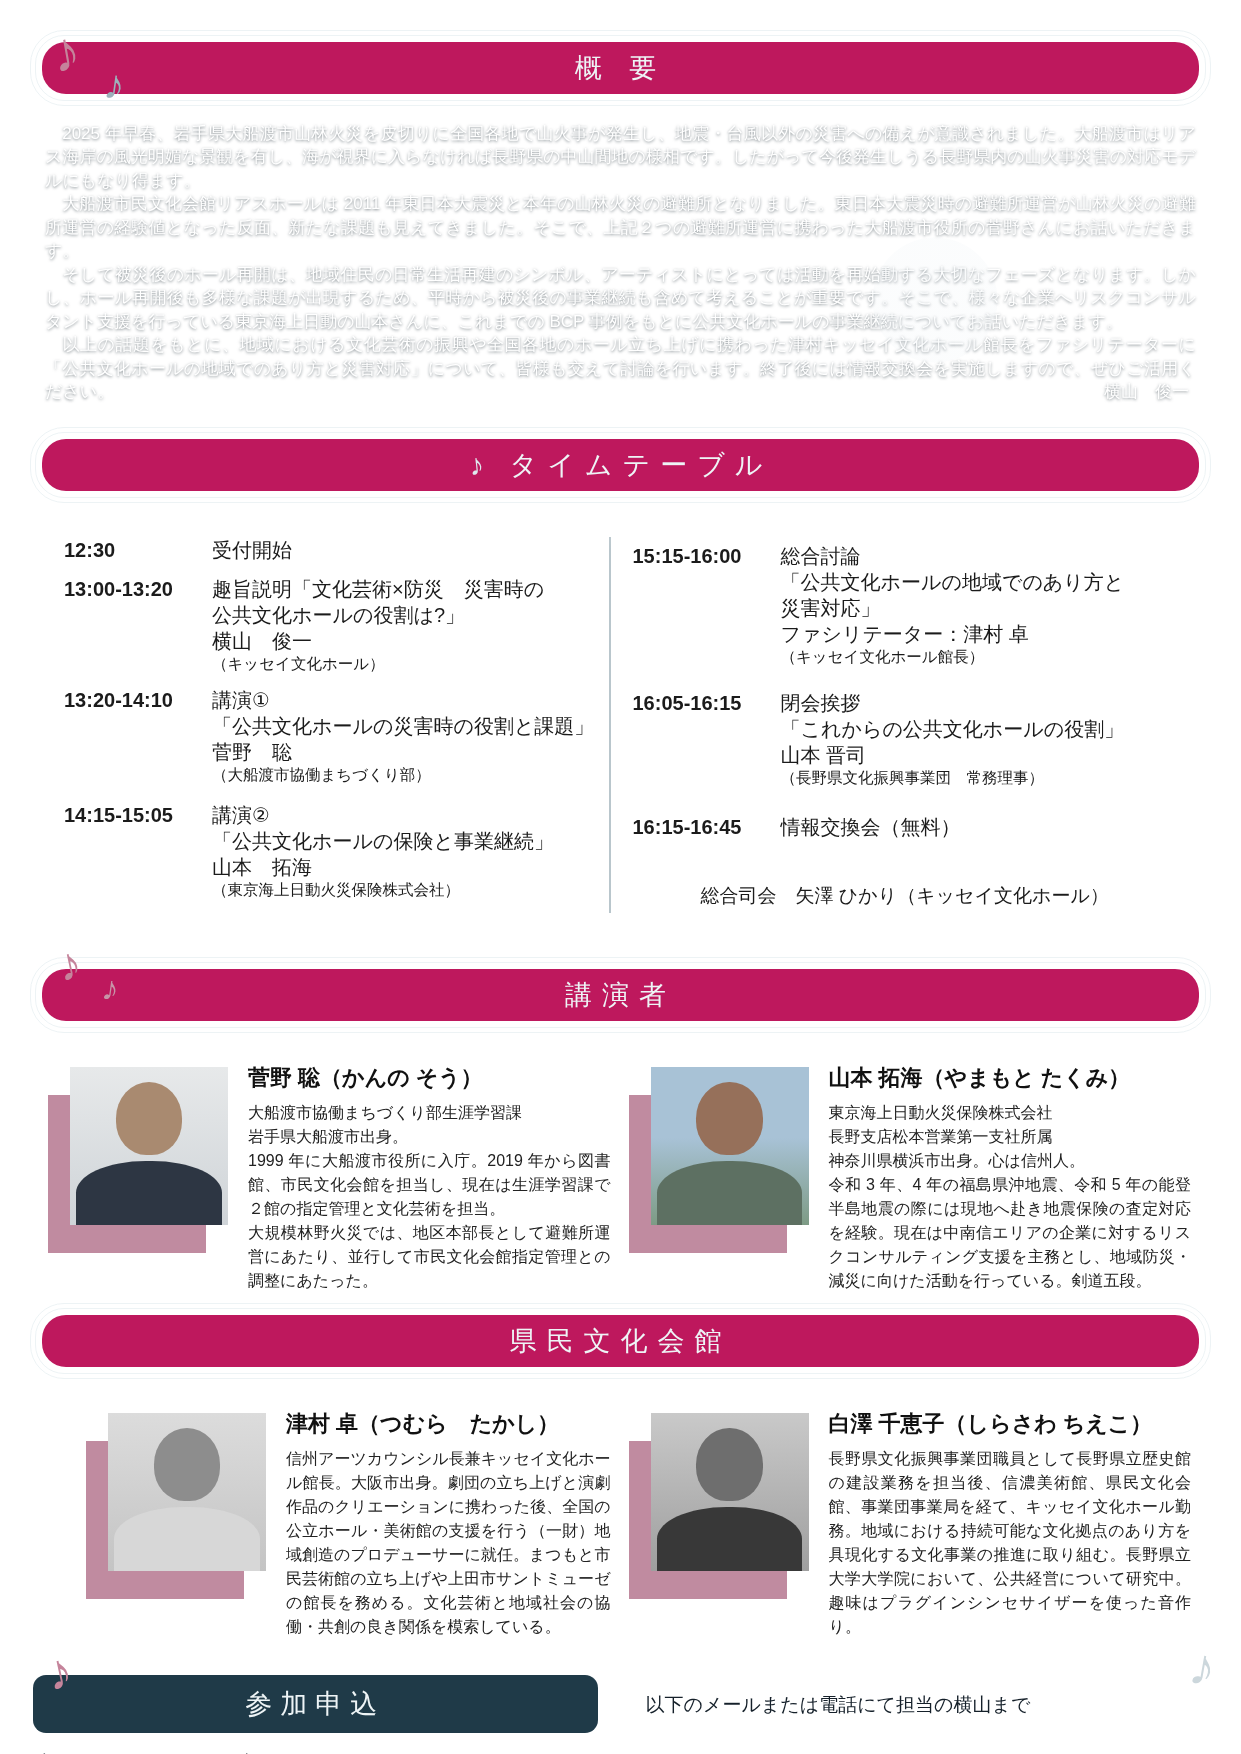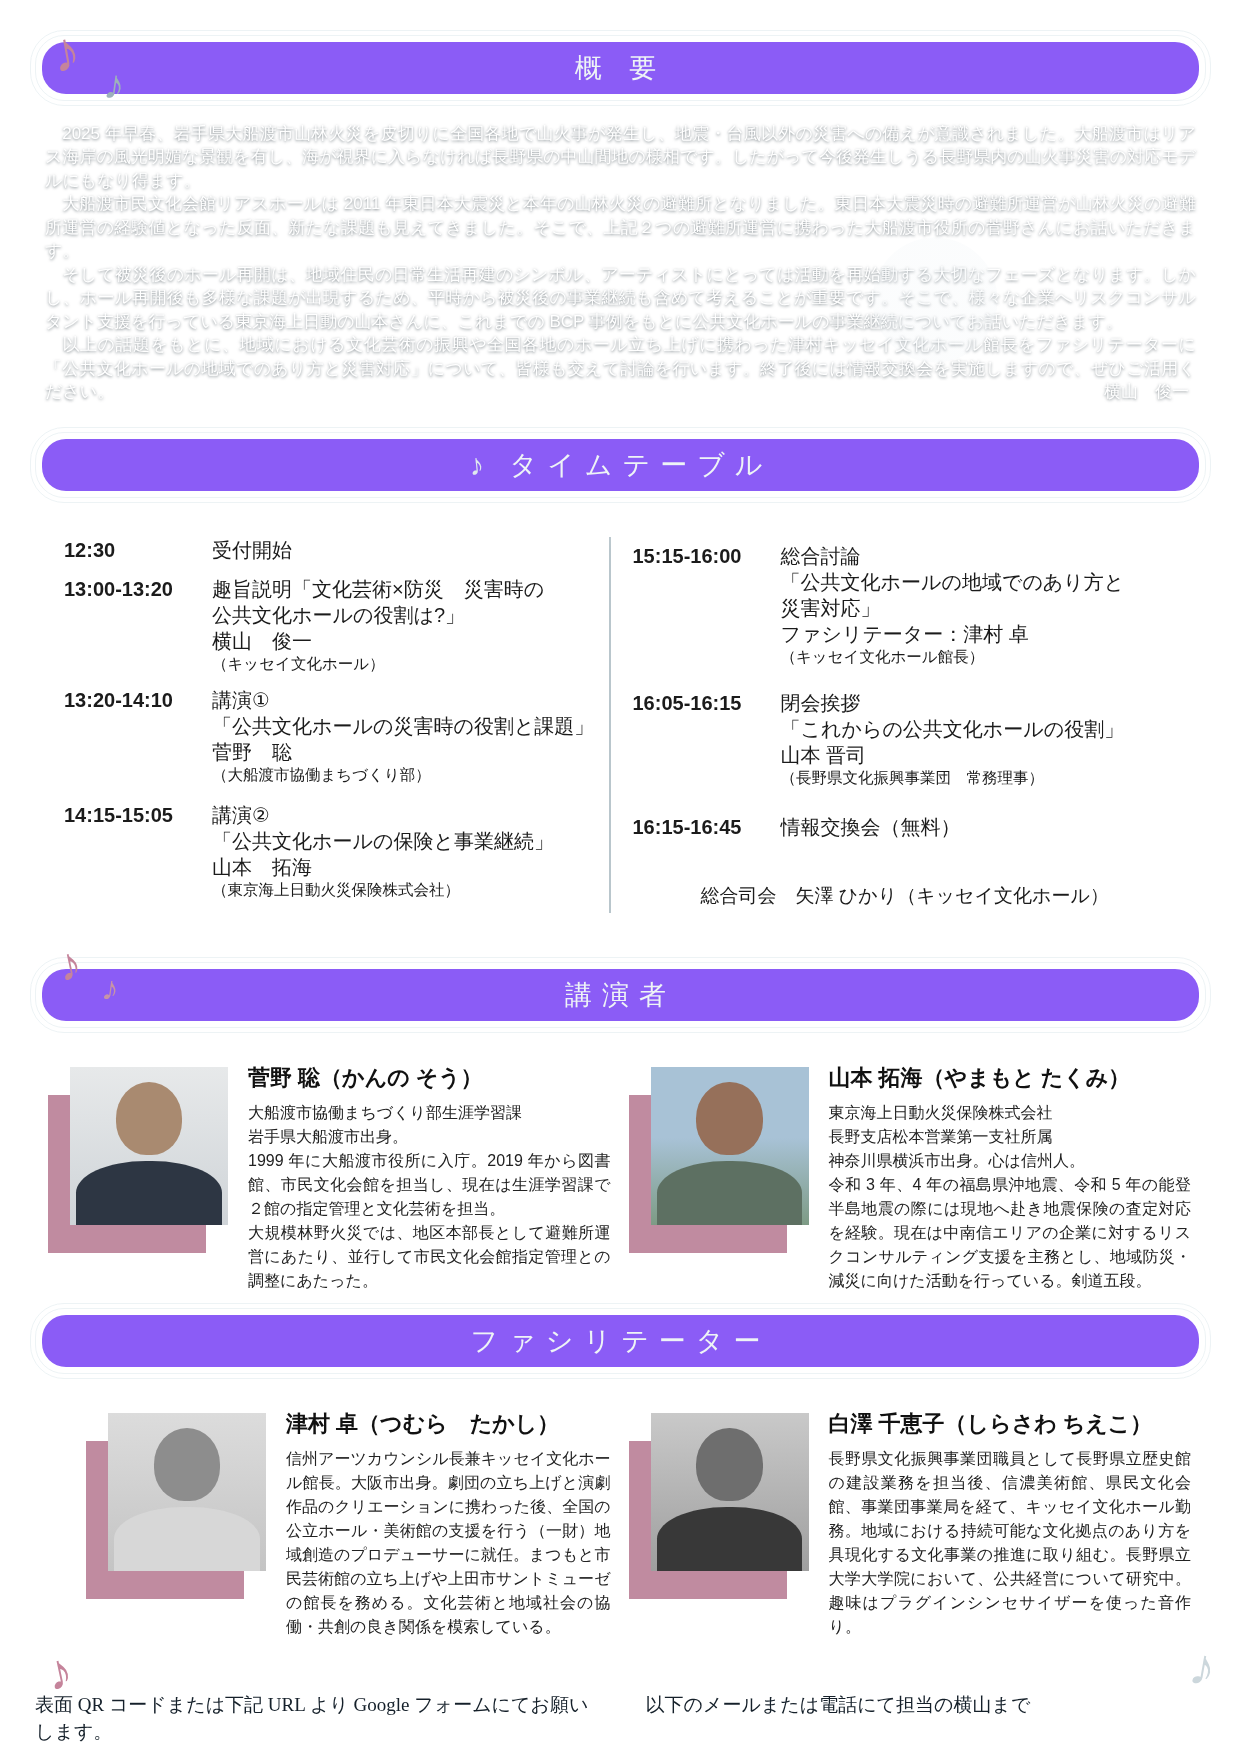--- a/index.html
+++ b/index.html
@@ -20,21 +20,21 @@
       radial-gradient(circle at 1105px 330px, rgba(255,255,255,.08) 0 150px, rgba(255,255,255,0) 151px),
       radial-gradient(circle at 935px  300px, rgba(225,234,240,.12) 0 62px, rgba(255,255,255,0) 63px),
       radial-gradient(circle at 906px  468px, rgba(255,255,255,.45) 0 30px, rgba(255,255,255,0) 78px),
       radial-gradient(circle at 570px  470px, rgba(255,255,255,.18) 0 55px, rgba(255,255,255,0) 90px),
       radial-gradient(circle at 1140px 900px, rgba(255,255,255,.10) 0 46px, rgba(255,255,255,0) 47px);
   }
   
   .tbar-wrap{position:relative; margin:0 30px;}
   .tbar-frame{border:1px solid rgba(232,240,243,.8); border-radius:34px; padding:4px;}
   .tbar-frame2{border:1px solid rgba(232,240,243,.8); border-radius:29px; padding:6px;}
-  .tbar{background:#8b5cf6; border-radius:24px; height:52px;
+  .tbar{background:#be185d; border-radius:24px; height:52px;
     display:flex; align-items:center; justify-content:center;
     color:#eef4f6; font-size:27px; letter-spacing:10px;}
   .tbar .bar-note{font-size:30px; letter-spacing:0; margin-right:26px; color:#dfe9ee; transform:rotate(-6deg);}
   .float-note{position:absolute; z-index:3; line-height:1; pointer-events:none;}
   
   .overview-text{margin:16px 45px 0; color:#ffffff; font-size:17px; line-height:1.38;
     text-align:justify; text-shadow:0 1px 3px rgba(10,25,35,.55);}
   .overview-text p{margin:0;}
   .signature{ text-align:right; margin:-23px 52px 0 0; color:#fff; font-size:17px;
     text-shadow:0 1px 3px rgba(10,25,35,.55);}
@@ -226,21 +226,21 @@
 神奈川県横浜市出身。心は信州人。
 令和 3 年、4 年の福島県沖地震、令和 5 年の能登半島地震の際には現地へ赴き地震保険の査定対応を経験。現在は中南信エリアの企業に対するリスクコンサルティング支援を主務とし、地域防災・減災に向けた活動を行っている。剣道五段。</div>
       </div>
     </div>
   </div>
 
   <div class="tbar-wrap" style="margin-top:10px;">
     <div class="tbar-frame">
         <div class="tbar-frame2">
       <div class="tbar">
-        <span>ファシリテーター</span>
+        <span>県民文化会館</span>
       </div>
     </div>
       </div>
   </div>
 
   <div class="profiles">
     <div class="profile" style="padding-left:44px;">
       <div class="photo-wrap">
         <div class="pink-sq"></div>
         <div class="photo p-tsumura">
@@ -264,20 +264,23 @@
       <div class="prof-text">
         <p class="prof-name">白澤 千恵子（しらさわ ちえこ）</p>
         <div class="prof-bio">長野県文化振興事業団職員として長野県立歴史館の建設業務を担当後、信濃美術館、県民文化会館、事業団事業局を経て、キッセイ文化ホール勤務。地域における持続可能な文化拠点のあり方を具現化する文化事業の推進に取り組む。長野県立大学大学院において、公共経営について研究中。趣味はプラグインシンセサイザーを使った音作り。</div>
       </div>
     </div>
   </div>
 
   <div class="footer">
     <div class="foot-col">
       <span class="float-note" style="left:14px; top:-28px; font-size:50px; color:#c5849b; transform:rotate(-12deg);">♪</span>
+      <div class="fbar">
+        <span>参加申込</span>
+      </div>
       <div class="foot-note-text">表面 QR コードまたは下記 URL より Google フォームにてお願いします。</div>
 
     </div>
     <div class="foot-col">
       <span class="float-note" style="right:-8px; top:-34px; font-size:52px; color:#ccd7dc; transform:rotate(10deg);">♪</span>
       <div class="foot-note-text" style="margin-bottom:0;">以下のメールまたは電話にて担当の横山まで</div>
 
     </div>
   </div>
 </div>

